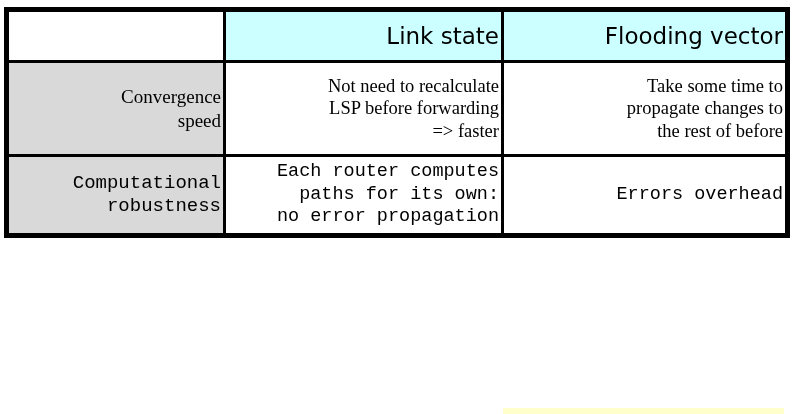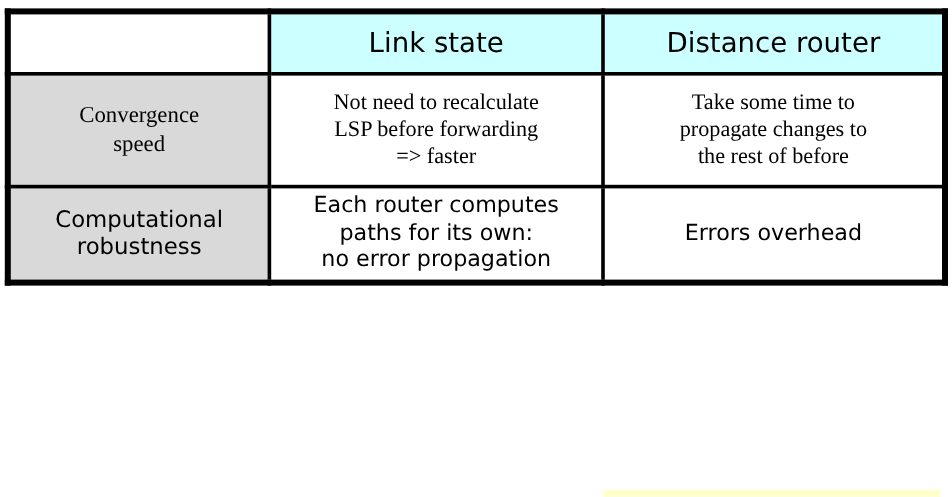--- a/index.html
+++ b/index.html
@@ -23,21 +23,21 @@
     position: absolute;
     left: 4px;
     top: 7px;
     width: 781px;
     table-layout: fixed;
     border-collapse: collapse;
     border: 5px solid var(--border, #000);
   }
   table.cmp th, table.cmp td {
     border: 3px solid var(--border, #000);
-    text-align: center;
+    text-align: right;
     vertical-align: middle;
     white-space: pre-line;
     padding: 1px 2px;
     font-weight: normal;
     line-height: 1.22;
   }
   tr.head-row { height: 52px; }
   tr.head-row th {
     background: var(--header_bg, #ccffff);
     font-size: 23px;
@@ -47,21 +47,21 @@
     background: var(--label_bg, #d9d9d9);
     font-size: 19px;
   }
   tbody td {
     background: var(--cell_bg, #fff);
     font-size: 18.5px;
   }
   tr.r1 { height: 68px; }
   tr.r2 { height: 86px; }
   tr.r3 { height: 94px; font-family: Liberation Serif, serif; }
-  tr.r4 { height: 80px; }
+  tr.r4 { height: 80px; font-family: Liberation Mono, monospace; }
   .strip {
     position: absolute;
     left: 503px;
     top: 408px;
     width: 281px;
     height: 6px;
     background: var(--strip, #ffffcc);
   }
 </style>
 </head>
@@ -71,21 +71,21 @@
   <table class="cmp">
     <colgroup>
       <col style="width:218px">
       <col style="width:278px">
       <col style="width:285px">
     </colgroup>
     <thead>
       <tr class="head-row">
         <th class="corner"></th>
         <th>Link state</th>
-        <th>Distance router</th>
+        <th>Flooding vector</th>
       </tr>
     </thead>
     <tbody>
       <tr class="r3">
         <th class="row-label">Convergence
 speed</th>
         <td>Not need to recalculate
 LSP before forwarding
 =&gt; faster</td>
         <td>Take some time to

